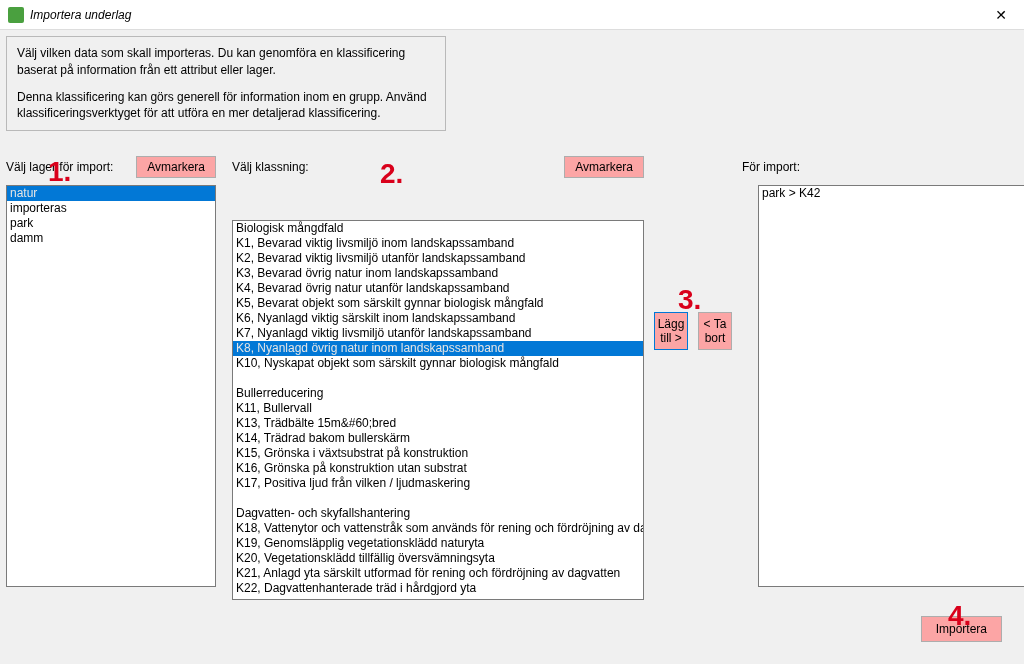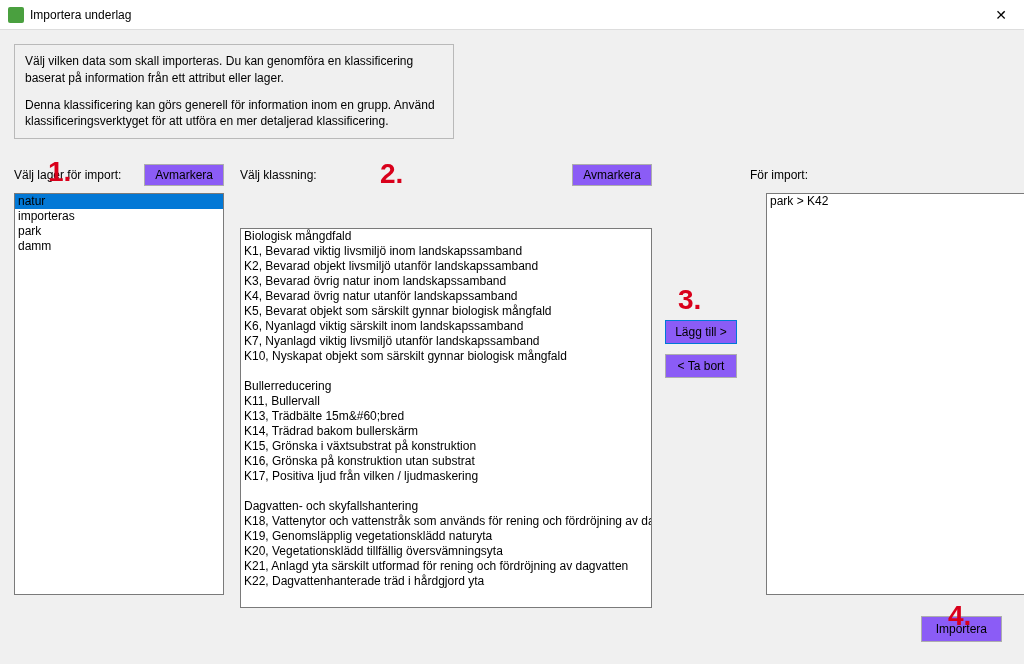--- a/index.html
+++ b/index.html
@@ -26,32 +26,33 @@
   }
   .titlebar .app-icon {
     width: 16px; height: 16px;
     background: #4aa03f;
     border-radius: 2px;
     margin-right: 6px;
   }
   .titlebar .title {
     flex: 1;
     font-size: 12px;
+    font-style: italic;
   }
   .titlebar .close-btn {
     width: 46px; height: 30px;
     display: flex; align-items: center; justify-content: center;
     font-size: 14px;
     font-family: Arial, sans-serif;
   }
 
   .content {
     position: absolute;
     top: 30px; left: 0; right: 0; bottom: 0;
-    padding: 14px;
+    padding: 6px;
   }
 
   .info-box {
     border: 1px solid #b9b9b9;
     background: #f0f0f0;
     padding: 8px 10px;
     width: 440px;
     line-height: 1.4;
     margin-bottom: 24px;
     position: relative;
@@ -69,52 +70,52 @@
     margin-bottom: 6px;
     height: 24px;
   }
   .col-label { font-size: 12px; }
   .spacer { flex: 1; }
 
   .btn {
     font-family: inherit;
     font-size: 12px;
     padding: 3px 10px;
-    background: #8b5cf6;
+    background: #fca5a5;
     border: 1px solid #adadad;
     cursor: pointer;
   }
   .btn.primary { border: 1px solid #0078d7; }
   .btn.thick { padding: 5px 14px; }
 
   .listbox {
     background: #fff;
     border: 1px solid #7a7a7a;
     overflow: auto;
     font-size: 12px;
     line-height: 15px;
   }
   .listbox .item { padding: 0 3px; white-space: nowrap; cursor: default; }
-  .listbox .item.selected { background: #0278d6; color: #000000; }
+  .listbox .item.selected { background: #0278d6; color: #e5e5e5; }
   .listbox .group-header { padding: 0 3px; }
   .listbox .blank { height: 15px; }
 
   
   .col-layers { width: 210px; }
   .col-layers .listbox { height: 402px; width: 210px; }
 
   
   .col-class { margin-left: 16px; width: 412px; }
   .col-class .listbox { height: 380px; width: 412px; overflow-y: scroll; overflow-x: scroll; margin-top: 41px; }
 
   
   .col-transfer {
     width: 78px;
     display: flex;
-    flex-direction: column;
+    flex-direction: row;
     align-items: center;
     margin: 0 10px;
     padding-top: 157px;
     gap: 10px;
   }
   .col-transfer .btn { width: 72px; text-align: center; padding: 4px 2px; }
 
   
   .col-import { flex: 1; }
   .col-import .listbox { height: 402px; width: 100%; margin-left: 16px; }
@@ -179,26 +180,27 @@
 
       <div class="col-class">
         <div class="col-header">
           <span class="col-label">Välj klassning:</span>
           <span class="spacer"></span>
           <button class="btn">Avmarkera</button>
         </div>
         <div class="listbox" id="class-list">
             <div class="group-header">Biologisk mångdfald</div>
             <div class="item">K1, Bevarad viktig livsmiljö inom landskapssamband</div>
-            <div class="item">K2, Bevarad objekt livsmiljö utanför landskapssamband</div>
+            <div class="item">K2, Bevarad viktig livsmiljö utanför landskapssamband</div>
             <div class="item">K3, Bevarad övrig natur inom landskapssamband</div>
             <div class="item">K4, Bevarad övrig natur utanför landskapssamband</div>
             <div class="item">K5, Bevarat objekt som särskilt gynnar biologisk mångfald</div>
             <div class="item">K6, Nyanlagd viktig särskilt inom landskapssamband</div>
             <div class="item">K7, Nyanlagd viktig livsmiljö utanför landskapssamband</div>
+            <div class="item selected">K8, Nyanlagd övrig natur inom landskapssamband</div>
             <div class="item">K10, Nyskapat objekt som särskilt gynnar biologisk mångfald</div>
             <div class="blank"></div>
             <div class="group-header">Bullerreducering</div>
             <div class="item">K11, Bullervall</div>
             <div class="item">K13, Trädbälte 15m&amp;#60;bred</div>
             <div class="item">K14, Trädrad bakom bullerskärm</div>
             <div class="item">K15, Grönska i växtsubstrat på konstruktion</div>
             <div class="item">K16, Grönska på konstruktion utan substrat</div>
             <div class="item">K17, Positiva ljud från vilken / ljudmaskering</div>
             <div class="blank"></div>

